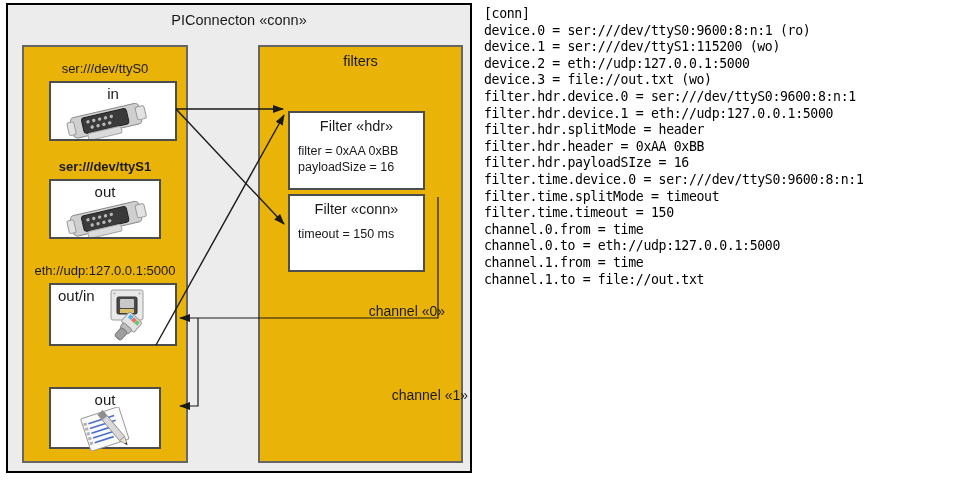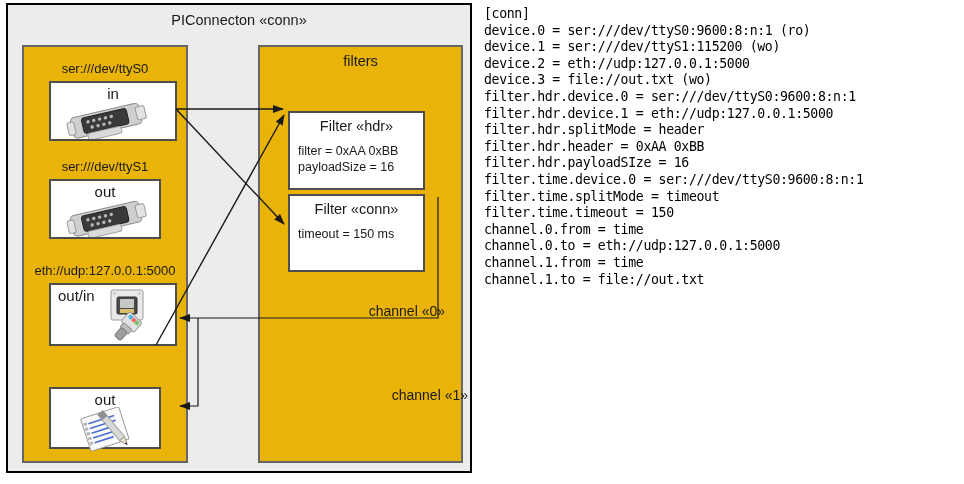--- a/index.html
+++ b/index.html
@@ -115,21 +115,21 @@
                   <circle cx="44" cy="22.5" r="1.7"></circle>
               </g>
               <rect x="2" y="13" width="7" height="13" rx="2" fill="#e2e2e2" stroke="#9a9a9a" stroke-width="1"></rect>
               <rect x="72" y="13" width="9" height="13" rx="2" fill="#e2e2e2" stroke="#9a9a9a" stroke-width="1"></rect>
               <rect x="20" y="28" width="34" height="7" rx="2" fill="#dadada" stroke="#a5a5a5" stroke-width="1"></rect>
             </g>
           </svg>
         </div>
       </div>
 
-      <div class="dev-label" style="left:0;top:112px;width:100%;">ser:///dev/ttyS1</div>
+      <div class="dev-label" style="left:0;top:112px;width:100%;font-weight:bold;">ser:///dev/ttyS1</div>
       <div class="dev-box" style="left:25px;top:132px;width:112px;height:60px;">
         <div class="dev-dir">out</div>
         <div class="icon-holder" style="left:14px;top:18px;">
           <svg width="84" height="38" viewBox="0 0 84 38">
             <g transform="rotate(-13 42 19)">
               <rect x="6" y="9" width="70" height="21" rx="4" fill="#cfcfcf" stroke="#8c8c8c" stroke-width="1"></rect>
               <rect x="17" y="11.5" width="46" height="16" rx="3" fill="#3a3a3a" stroke="#222" stroke-width="1"></rect>
               <g fill="#b9b9b9">
                 <circle cx="23" cy="16.5" r="1.7"></circle>
                   <circle cx="29" cy="16.5" r="1.7"></circle>

